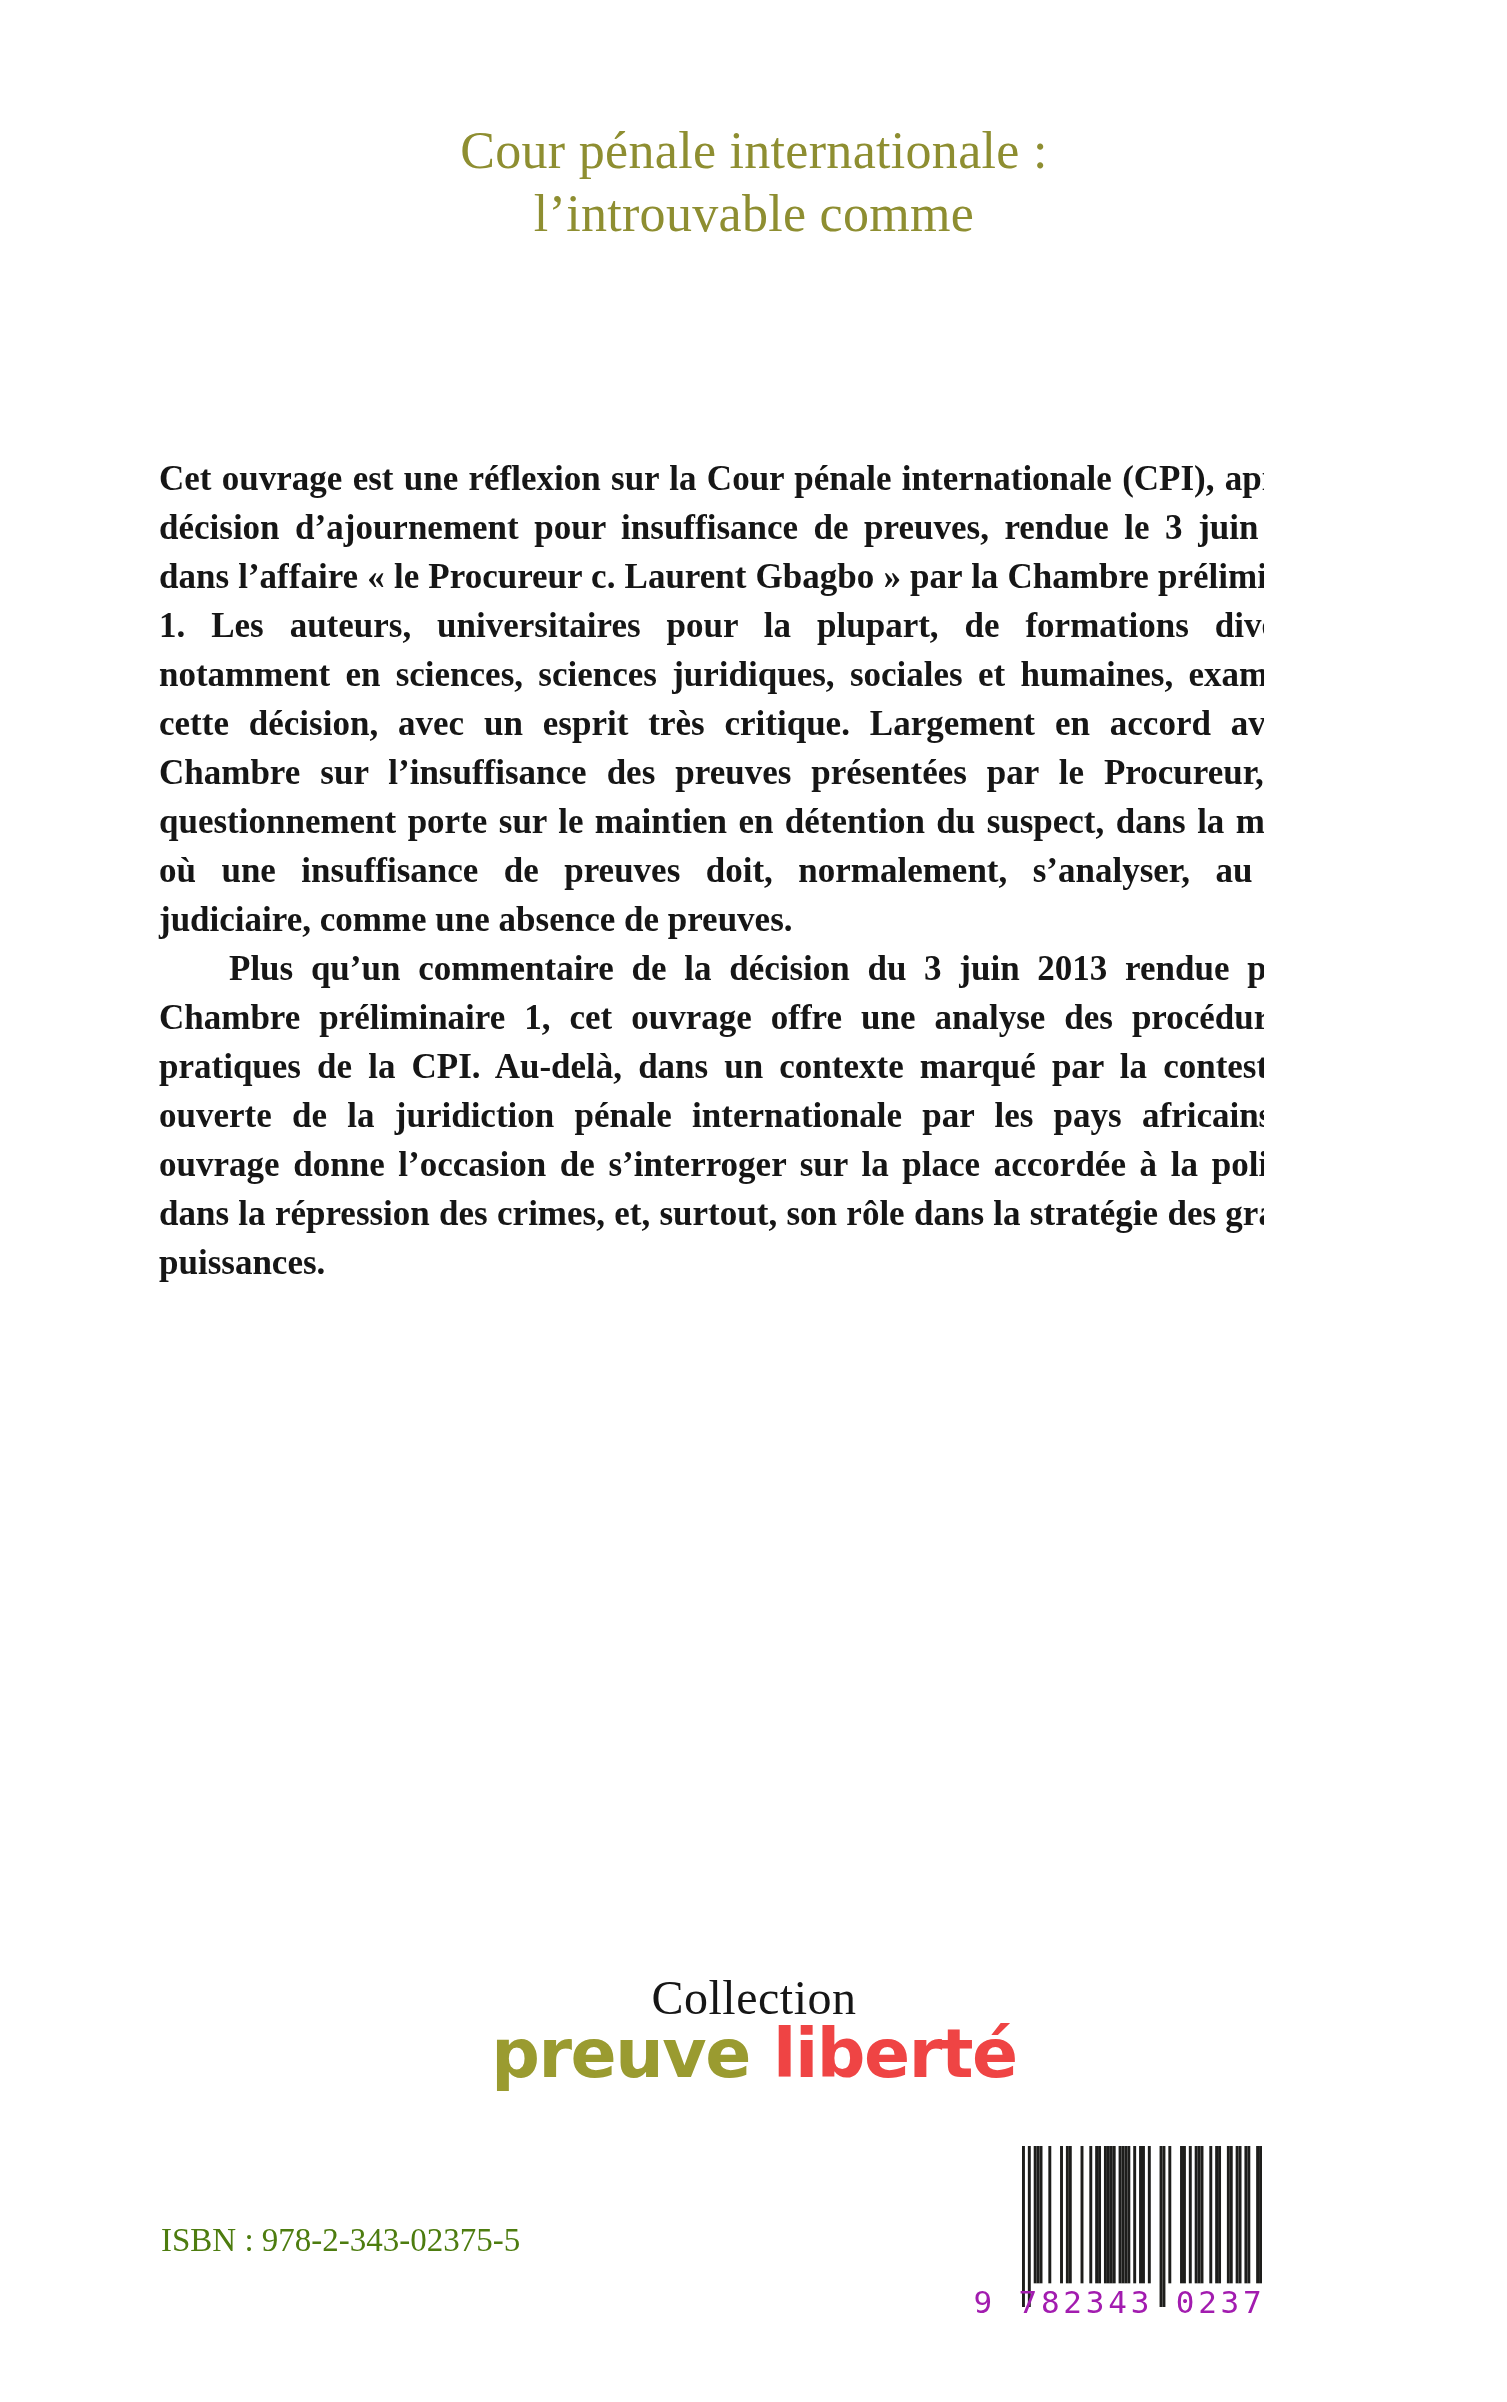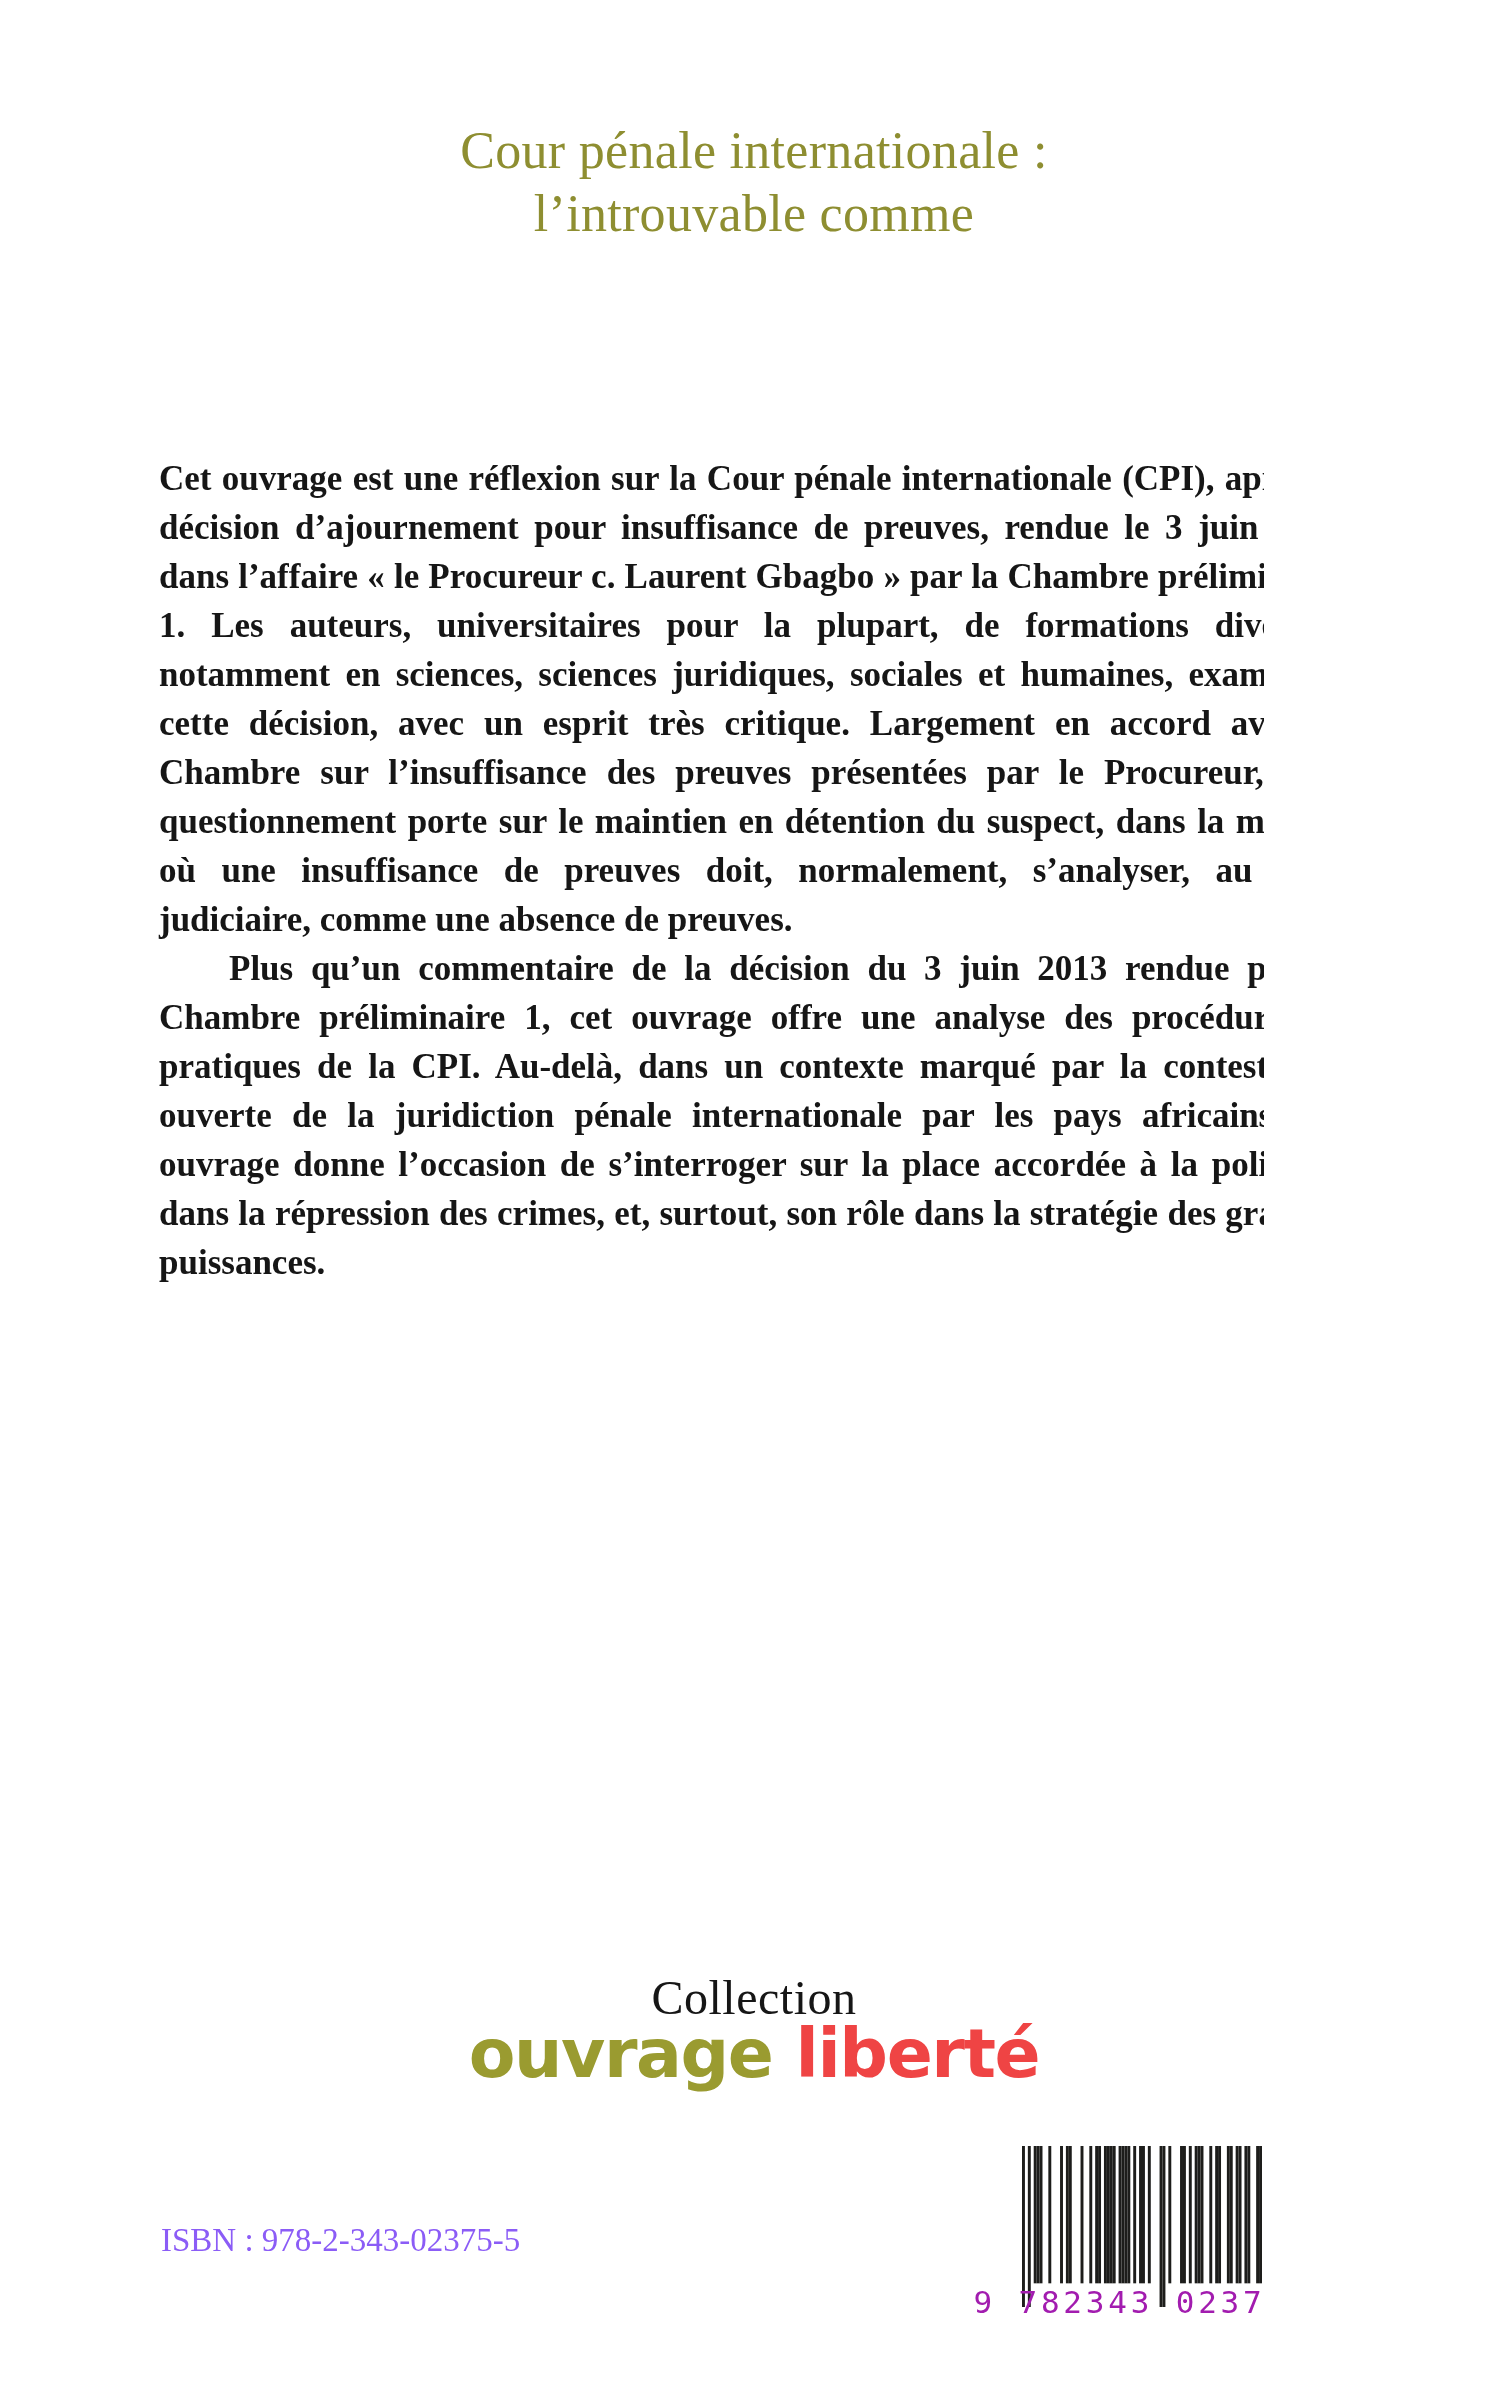--- a/index.html
+++ b/index.html
@@ -93,21 +93,21 @@
   .brand .b-liberte {
     color: #ef4444;
     margin-left: 23px;
   }
 
   
   .isbn-block {
     position: absolute;
     left: 161px;
     top: 2212px;
-    color: #8b5cf6;
+    color: #4d7c0f;
     font-family: "Liberation Serif", "DejaVu Serif", serif;
     font-size: 33px;
     line-height: 56px;
   }
   .isbn-block .line {
     display: block;
     white-space: pre;
   }
 
   
@@ -147,21 +147,21 @@
   </div>
 
   <div class="blurb">
     <p>Cet ouvrage est une réflexion sur la Cour pénale internationale (CPI), après la décision d’ajournement pour insuffisance de preuves, rendue le 3 juin 2013 dans l’affaire « le Procureur c. Laurent Gbagbo » par la Chambre préliminaire 1. Les auteurs, universitaires pour la plupart, de formations diverses, notamment en sciences, sciences juridiques, sociales et humaines, examinent cette décision, avec un esprit très critique. Largement en accord avec la Chambre sur l’insuffisance des preuves présentées par le Procureur, leur questionnement porte sur le maintien en détention du suspect, dans la mesure où une insuffisance de preuves doit, normalement, s’analyser, au plan judiciaire, comme une absence de preuves.</p>
     <p>Plus qu’un commentaire de la décision du 3 juin 2013 rendue par la Chambre préliminaire 1, cet ouvrage offre une analyse des procédures et pratiques de la CPI. Au-delà, dans un contexte marqué par la contestation ouverte de la juridiction pénale internationale par les pays africains, cet ouvrage donne l’occasion de s’interroger sur la place accordée à la politique dans la répression des crimes, et, surtout, son rôle dans la stratégie des grandes puissances.</p>
   </div>
 
   <div class="collection-word">Collection</div>
 
   <div class="brand">
-    <span class="b-afrique">ouvrage</span><span class="b-liberte">liberté</span>
+    <span class="b-afrique">preuve</span><span class="b-liberte">liberté</span>
   </div>
 
   <div class="isbn-block">
     <span class="line">ISBN : 978-2-343-02375-5</span>
   </div>
 
   <div class="barcode">
     <svg viewBox="0 0 123 170" preserveAspectRatio="none">
       <g id="bars" fill="#1d1d1b">
           <rect x="0" y="0" width="1" height="170"></rect>

